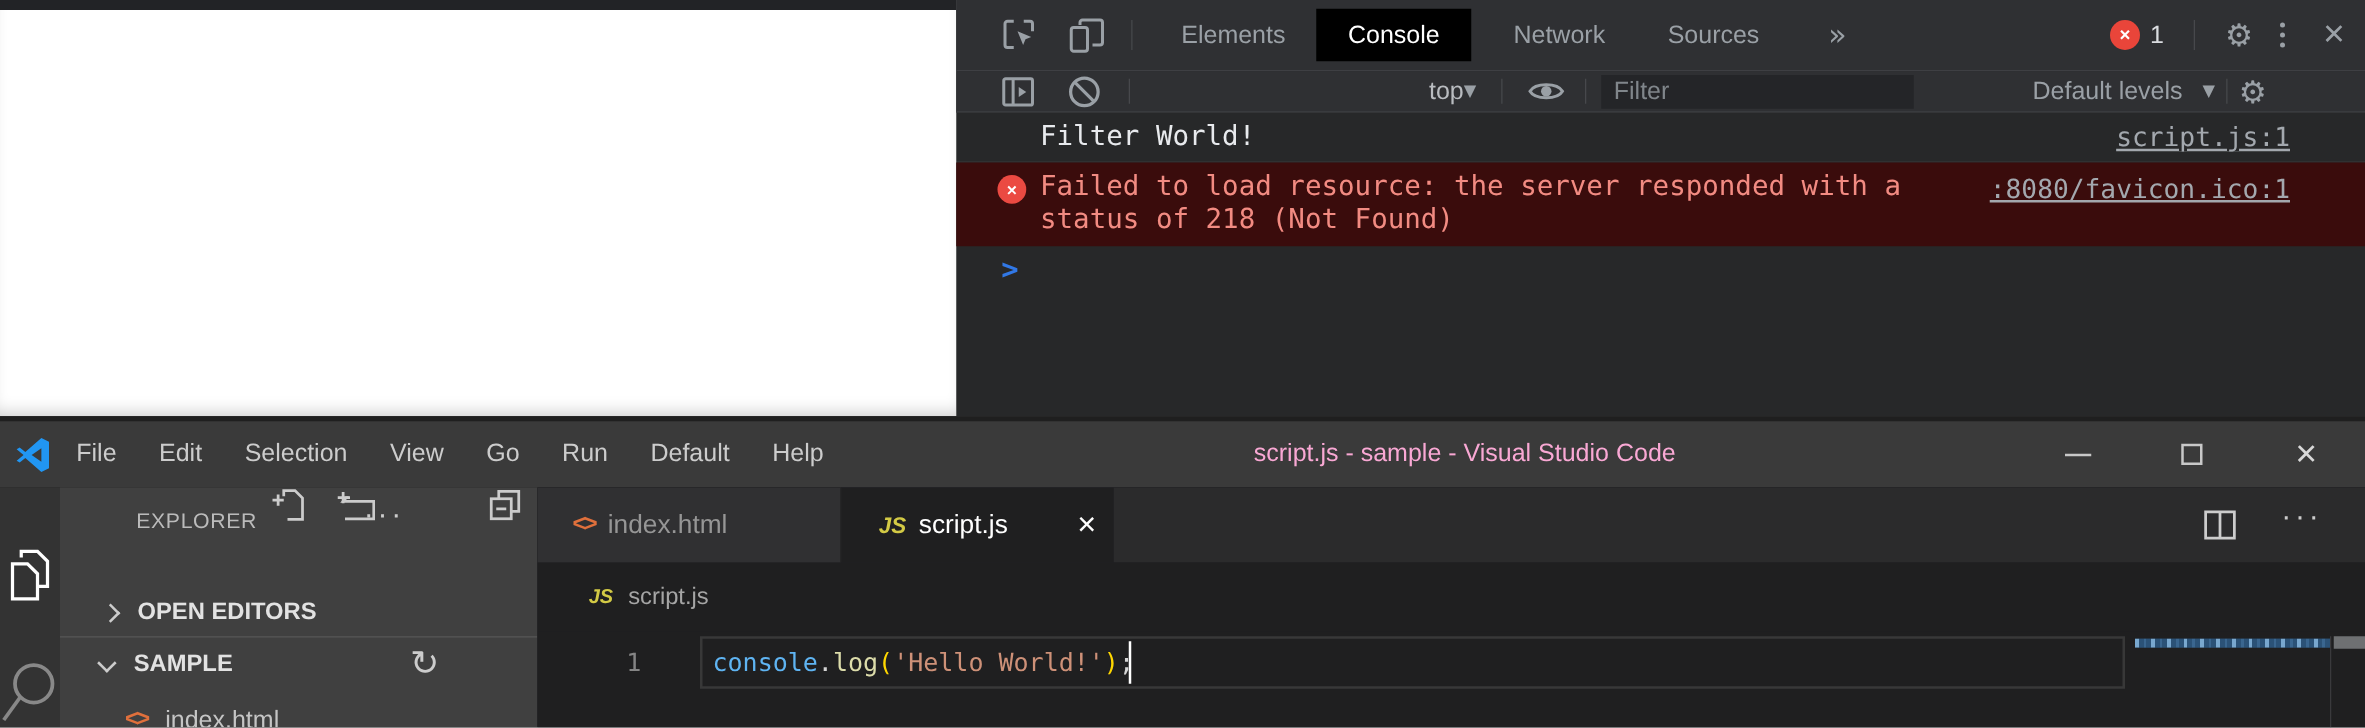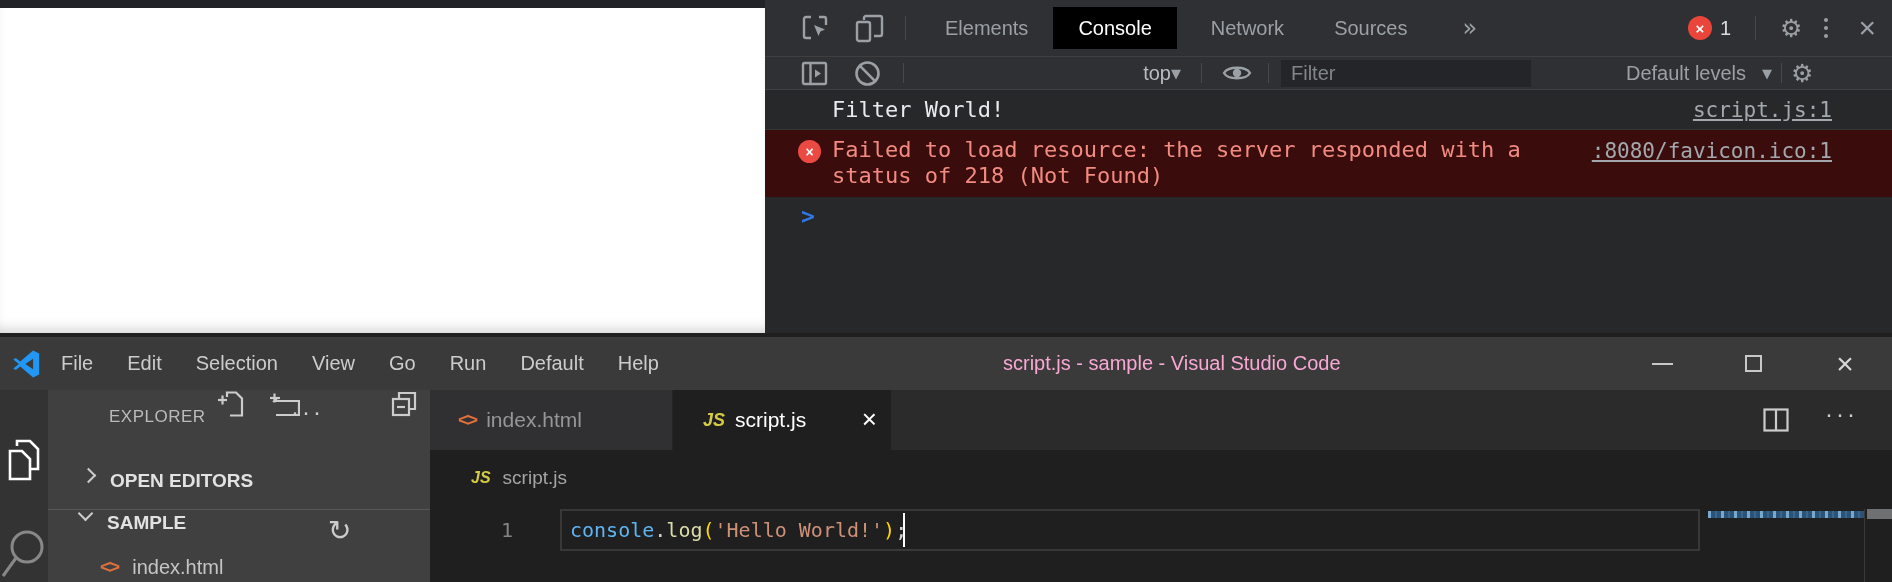--- a/index.html
+++ b/index.html
@@ -72,21 +72,21 @@
 
   .vs-main { position:absolute; left:0; top:57px; width:1892px; height:192px; }
   .activitybar { position:absolute; left:0; top:0; width:48px; height:192px; background:#333333; overflow:hidden; }
   .act-files { position:absolute; left:6px; top:48px; color:#ffffff; }
   .act-search { position:absolute; left:0px; top:130px; color:#888888; }
 
   .sidebar { position:absolute; left:48px; top:0; width:382px; height:192px; background:#404040; overflow:hidden; color:#cccccc; }
   .sb-header { position:relative; height:56px; }
   .sb-title { position:absolute; left:61px; top:17px; font-size:17px; letter-spacing:.5px; color:#bbbbbb; }
   .sb-ellipsis { position:absolute; left:243px; top:8px; font-size:24px; letter-spacing:3px; color:#cccccc; }
-  .sb-row { position:absolute; left:0; width:382px; height:40px; display:flex; align-items:flex-start; }
+  .sb-row { position:absolute; left:0; width:382px; height:40px; display:flex; align-items:center; }
   .row-open-editors { top:80px; } .row-sample { top:122px; } .row-file { top:166px; }
   .sb-divider { position:absolute; left:0; top:119px; width:382px; height:1px; background:rgba(255,255,255,.12); }
   .chev { width:11px; height:11px; border-right:2px solid #cccccc; border-bottom:2px solid #cccccc; display:inline-block; }
   .chev.right { transform:rotate(-45deg); margin-left:35px; }
   .chev.down  { transform:rotate(45deg);  margin-left:32px; margin-top:-4px; }
   .sb-section-label { font-weight:bold; font-size:19px; color:#e2e2e2; margin-left:16px; }
   .sb-act { position:absolute; top:0; }
   .html-ico { color:#e0703c; font-weight:bold; font-size:19px; letter-spacing:-2px; }
   .file-label { font-size:20px; color:#c5c5c5; margin-left:14px; }
   .row-file .html-ico { margin-left:52px; }

